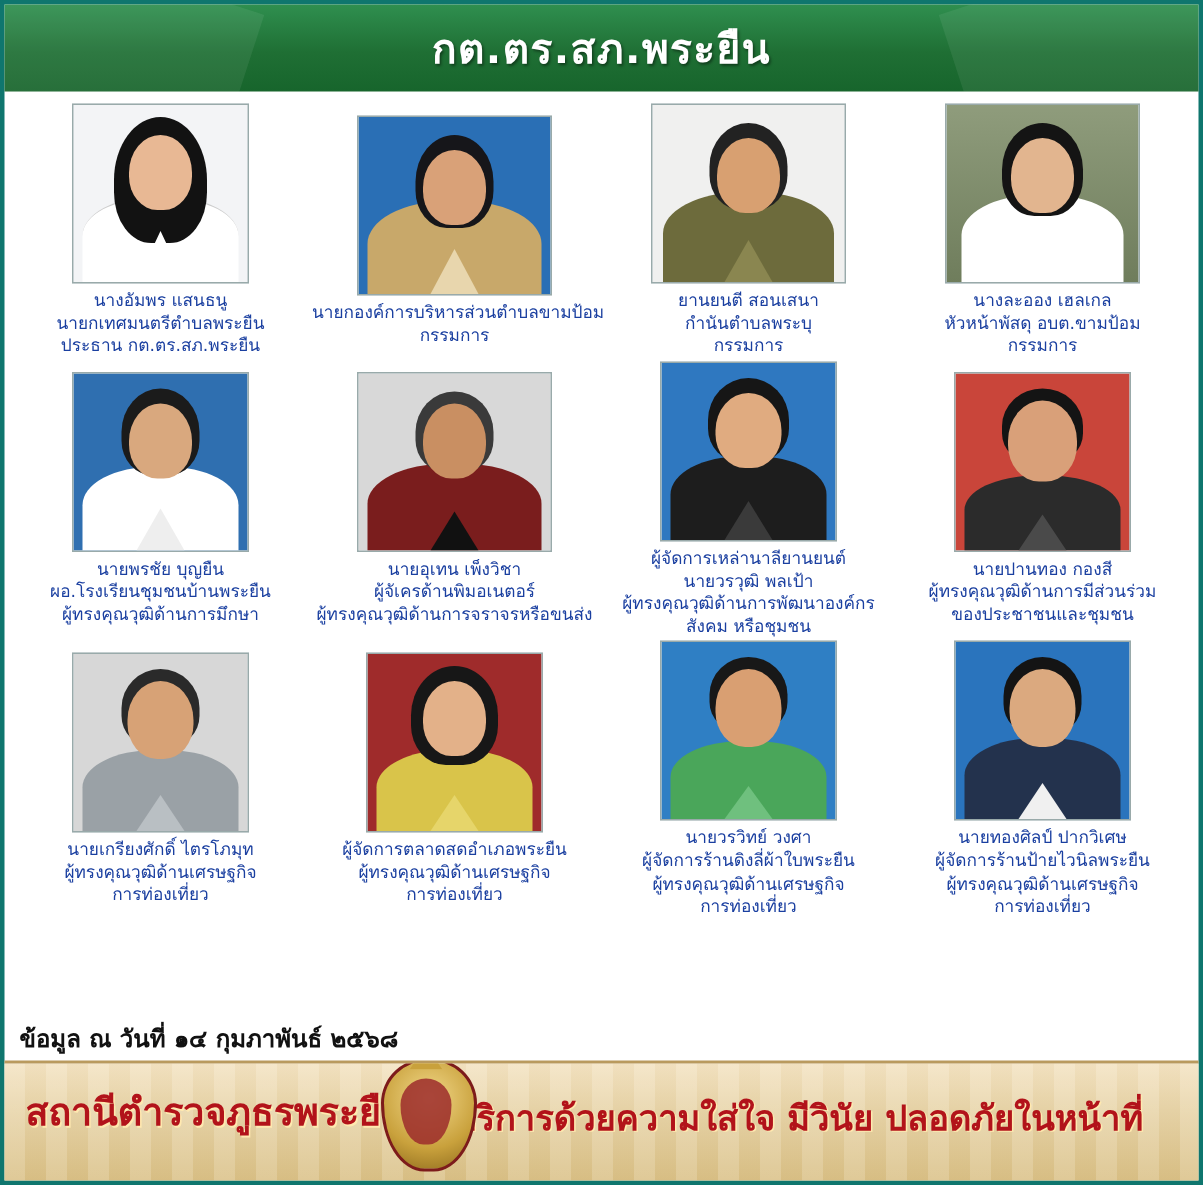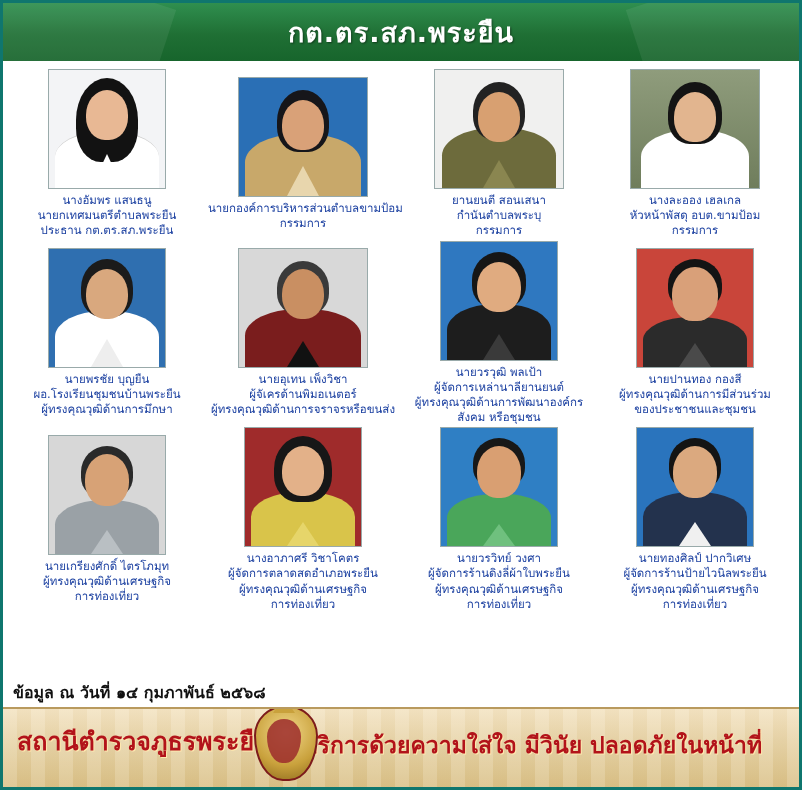--- a/index.html
+++ b/index.html
@@ -263,22 +263,22 @@
 
       <div class="card">
         <div class="photo">
           <div class="bg" style="background:#2f78c0"></div>
           <div class="body" style="width:104px;height:56px;background:#1d1d1d"></div>
           <div class="hair" style="top:10px;width:54px;height:56px;background:#161616"></div>
           <div class="head" style="top:20px;width:44px;height:50px;background:#e0ab80"></div>
           <div class="collar" style="border-bottom:26px solid #3a3a3a;"></div>
         </div>
         <div class="caption">
+          <span class="ln">ผู้จัดการเหล่านาลียานยนต์</span>
           <span class="ln">นายวรวุฒิ พลเป้า</span>
-          <span class="ln">ผู้จัดการเหล่านาลียานยนต์</span>
           <span class="ln">ผู้ทรงคุณวุฒิด้านการพัฒนาองค์กร</span>
           <span class="ln">สังคม หรือชุมชน</span>
         </div>
       </div>
 
       <div class="card">
         <div class="photo">
           <div class="bg" style="background:#c9453a"></div>
           <div class="body" style="width:104px;height:50px;background:#2b2b2b"></div>
           <div class="hair" style="top:10px;width:54px;height:50px;background:#141414"></div>
@@ -311,21 +311,20 @@
 
       <div class="card">
         <div class="photo">
           <div class="bg" style="background:#9f2b2b"></div>
           <div class="body" style="width:104px;height:54px;background:#d9c44a"></div>
           <div class="hair" style="top:8px;width:58px;height:66px;background:#171717"></div>
           <div class="head" style="top:18px;width:42px;height:50px;background:#e3b189"></div>
           <div class="collar" style="border-bottom:24px solid #e6d56a;"></div>
         </div>
         <div class="caption">
-          <span class="ln">นางอาภาศรี วิชาโคตร</span>
           <span class="ln">ผู้จัดการตลาดสดอำเภอพระยืน</span>
           <span class="ln">ผู้ทรงคุณวุฒิด้านเศรษฐกิจ</span>
           <span class="ln">การท่องเที่ยว</span>
         </div>
       </div>
 
       <div class="card">
         <div class="photo">
           <div class="bg" style="background:#2f7fc4"></div>
           <div class="body" style="width:104px;height:52px;background:#4aa65a"></div>

